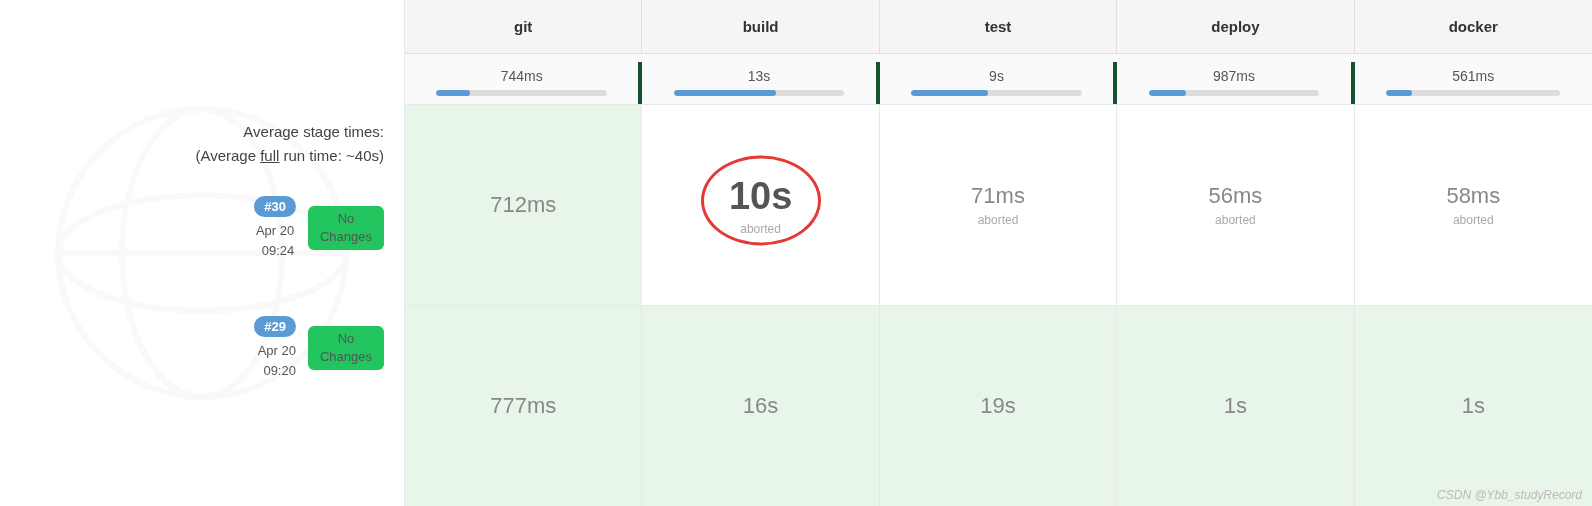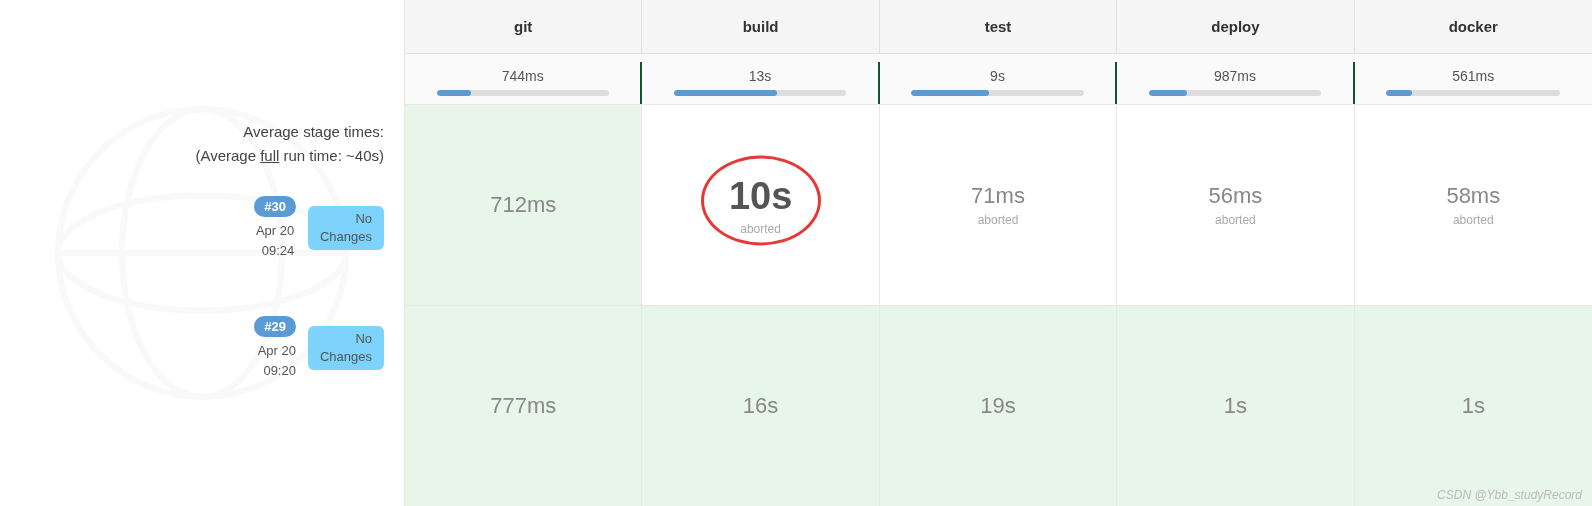--- a/index.html
+++ b/index.html
@@ -88,27 +88,27 @@
     .build-info {
       display: flex;
       flex-direction: column;
       align-items: flex-end;
       font-size: 13px;
       color: #555;
       line-height: 1.5;
     }
 
     .changes-badge {
-      background: #7dd3fc;
+      background: #22c55e;
       color: #555;
       border-radius: 6px;
       padding: 4px 12px;
       font-size: 13px;
       font-weight: 500;
-      text-align: right;
+      text-align: center;
       line-height: 1.4;
     }
 
     
     .right-grid {
       flex: 1;
       display: flex;
       flex-direction: column;
       border-left: 1px solid #e8e8e8;
     }
@@ -136,21 +136,21 @@
       background: #fafafa;
       border-bottom: 1px solid #e8e8e8;
       padding: 8px 0 0 0;
     }
 
     .avg-cell {
       display: flex;
       flex-direction: column;
       align-items: center;
       padding: 6px 10px 8px;
-      border-right: 2px solid #14532d;
+      border-right: 4px solid #14532d;
       font-size: 14px;
       color: #555;
     }
     .avg-cell:last-child { border-right: none; }
 
     .progress-bar-container {
       width: 80%;
       height: 6px;
       background: #ddd;
       border-radius: 3px;

